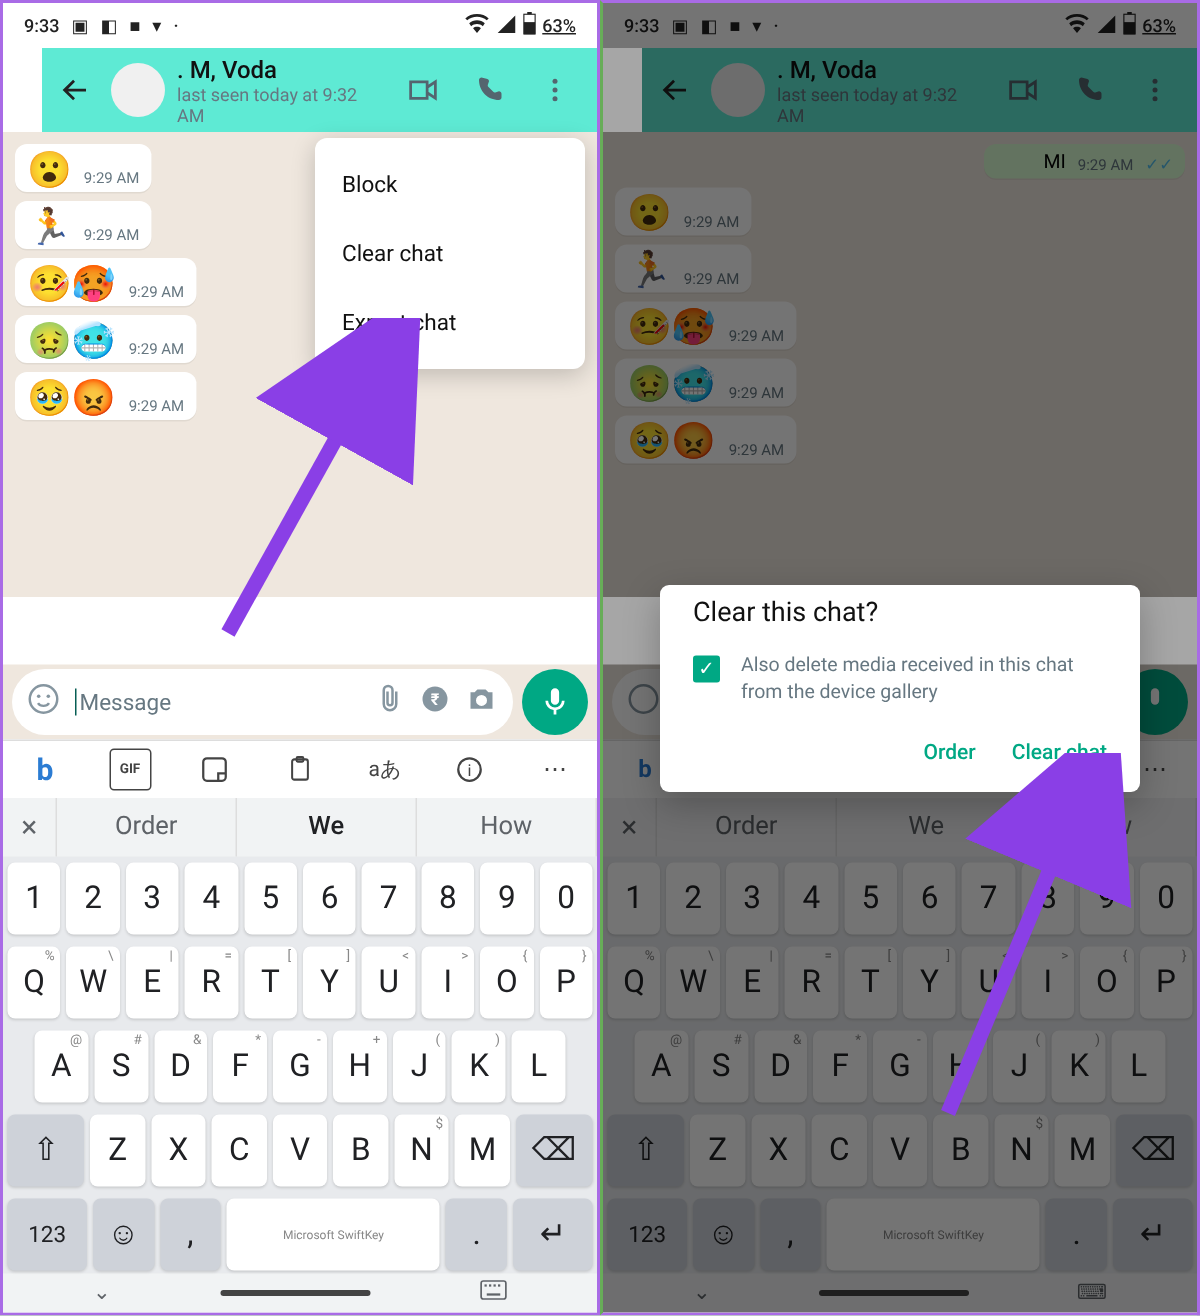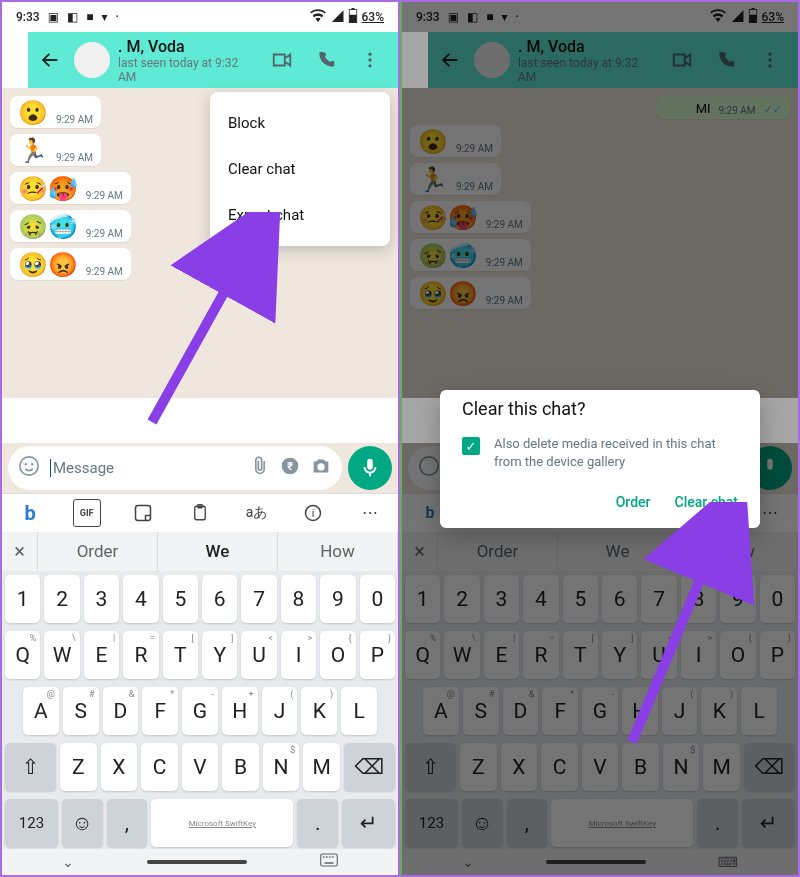--- a/index.html
+++ b/index.html
@@ -45,21 +45,21 @@
   .kb-suggest { height: 44px; display: flex; background: #f1f3f4; }
   .kb-sugg { flex: 1; display: flex; align-items: center; justify-content: center; color: #5f6368; font-size: 17px; border-right: 1px solid #ddd; }
   .kb-sugg:first-child { font-size:18px; color:#5f6368;}
   .kb-sugg.x { flex: 0 0 36px; font-size: 20px; }
   .kb-rows { flex: 1; display: flex; flex-direction: column; padding: 4px 3px 2px; gap: 8px; }
   .kb-row { display: flex; gap: 4px; justify-content: center; }
   .key { background: #fff; border-radius: 5px; flex: 1; height: 48px; display: flex; flex-direction: column; align-items: center; justify-content: center; font-size: 21px; color: #202124; box-shadow: 0 1px 2px rgba(0,0,0,0.15); position:relative;}
   .key .alt { position:absolute; top:2px; right:4px; font-size:9px; color:#888; }
   .key.wide { flex: 1.4; }
   .key.fn { background: #ced2d9; }
-  .kb-brand { text-align:right; font-size:8px; color:#888; padding:2px 0 0;text-decoration:underline; }
+  .kb-brand { text-align:right; font-size:8px; color:#888; padding:2px 0 0; }
   .nav-bar { height: 30px; display: flex; justify-content: space-between; align-items: center; padding: 0 60px; background:#f1f3f4; }
   .nav-ic { color:#5f6368; font-size:14px; }
   .nav-pill { width:100px;height:4px;background:#444;border-radius:2px; }
   
   
   .overflow-menu { position: absolute; top: 90px; right: 8px; width: 180px; background: #fff; border-radius: 8px; box-shadow: 0 4px 16px rgba(0,0,0,0.2); z-index: 10; padding: 8px 0; }
   .of-item { padding: 14px 18px; font-size: 15px; color: #111; }
   
   
   .arrow { position: absolute; z-index: 50; pointer-events:none;}

